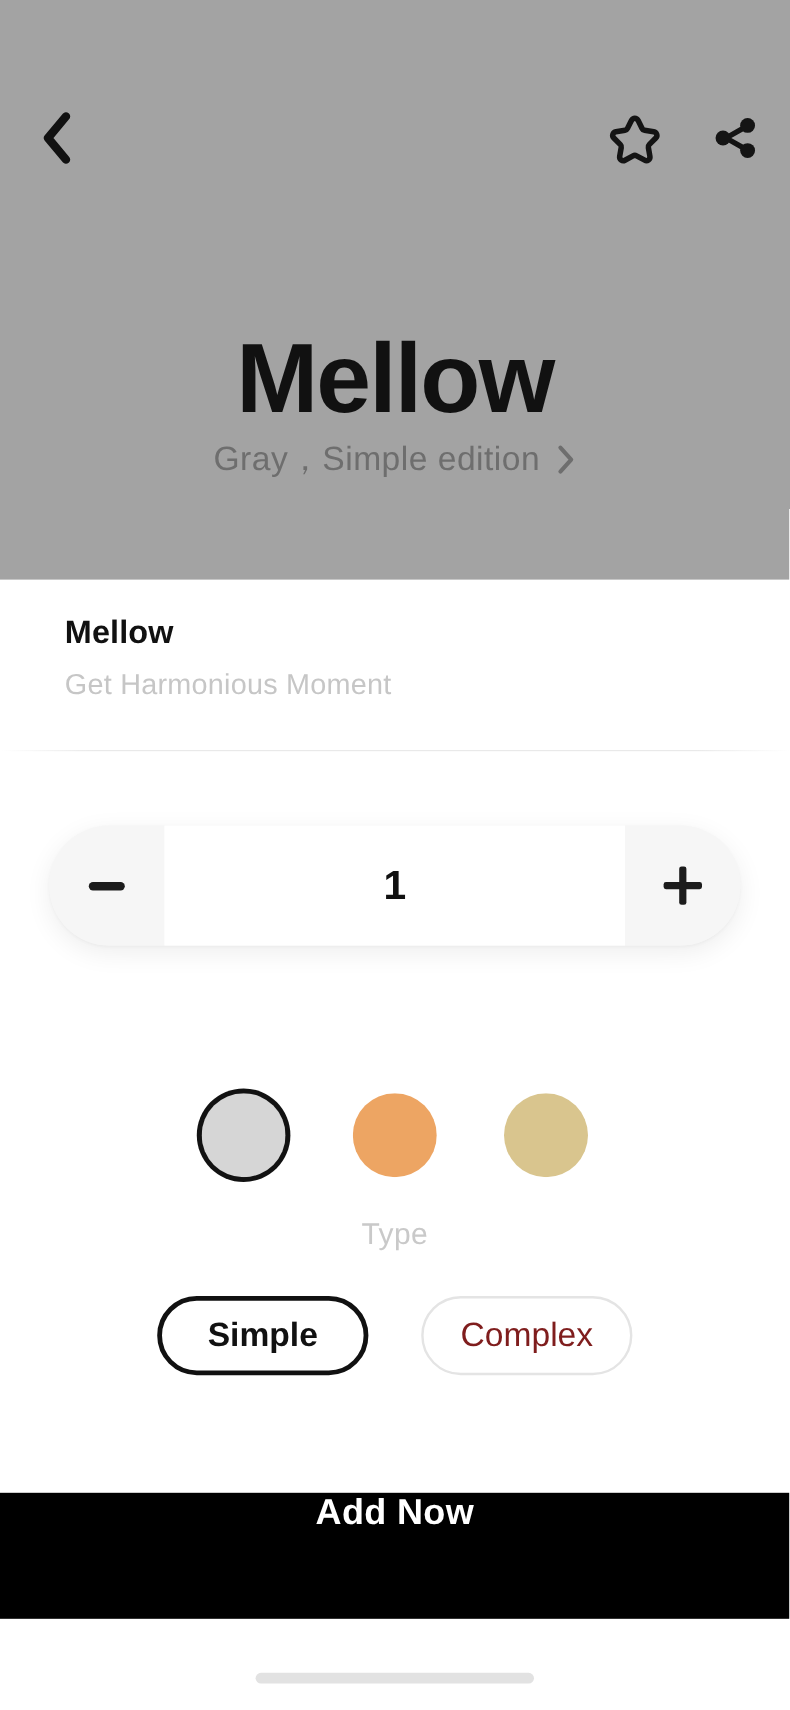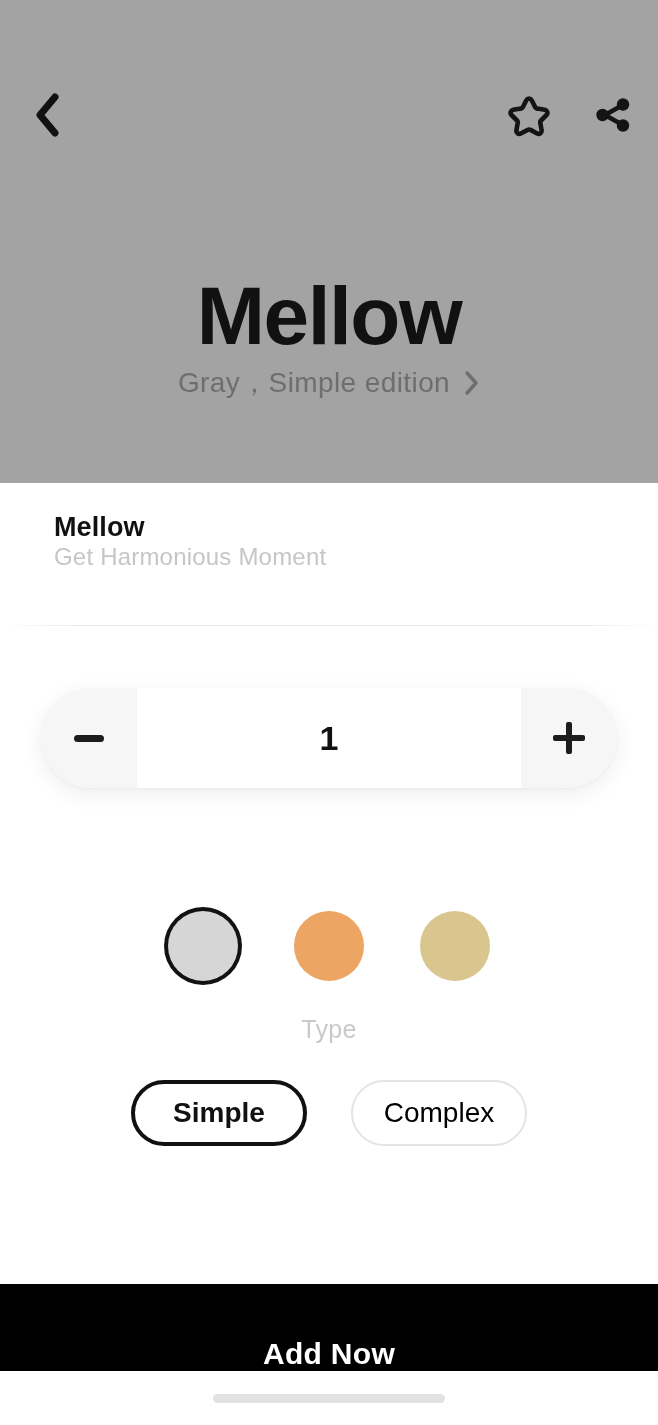--- a/index.html
+++ b/index.html
@@ -100,21 +100,21 @@
   }
 
   .product-name {
     font-size: 27px;
     font-weight: 700;
     color: #111111;
     letter-spacing: 0.1px;
   }
 
   .product-tagline {
-    margin-top: 0;
+    margin-top: 14px;
     font-size: 24px;
     font-weight: 400;
     color: #c6c6c6;
     letter-spacing: 0.2px;
   }
 
   .product-price {
     font-family: "Liberation Serif", serif;
     font-size: 36px;
     font-weight: 700;
@@ -250,36 +250,35 @@
     cursor: pointer;
     background: #ffffff;
   }
   .type-pill.selected {
     border: 4px solid #111111;
     color: #111111;
     font-weight: 700;
   }
   .type-pill.unselected {
     border: 2px solid #e4e4e4;
-    color: #000000;
+    color: #7f1d1d;
     font-weight: 400;
   }
 
   
   .cta {
     position: absolute;
     top: 1244px; left: 0;
     width: 658px;
-    height: 87px;
+    height: 105px;
     background: #000000;
     display: flex;
-    align-items: flex-end;
-    justify-content: center;
-    cursor: pointer;
-    margin-top: 40px;
+    align-items: flex-start;
+    justify-content: center;
+    cursor: pointer;
   }
   .cta-label {
     color: #ffffff;
     font-size: 30px;
     font-weight: 700;
     letter-spacing: 0.3px;
   }
 
   
   .home-indicator {

